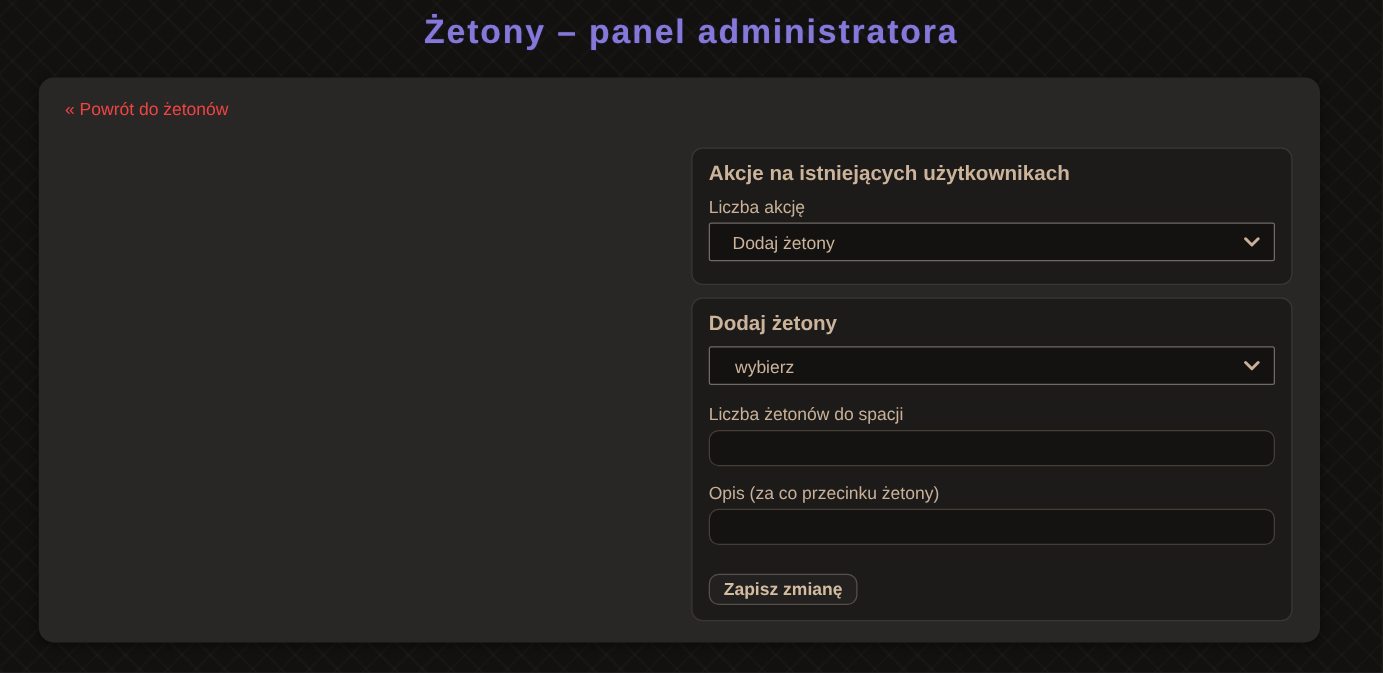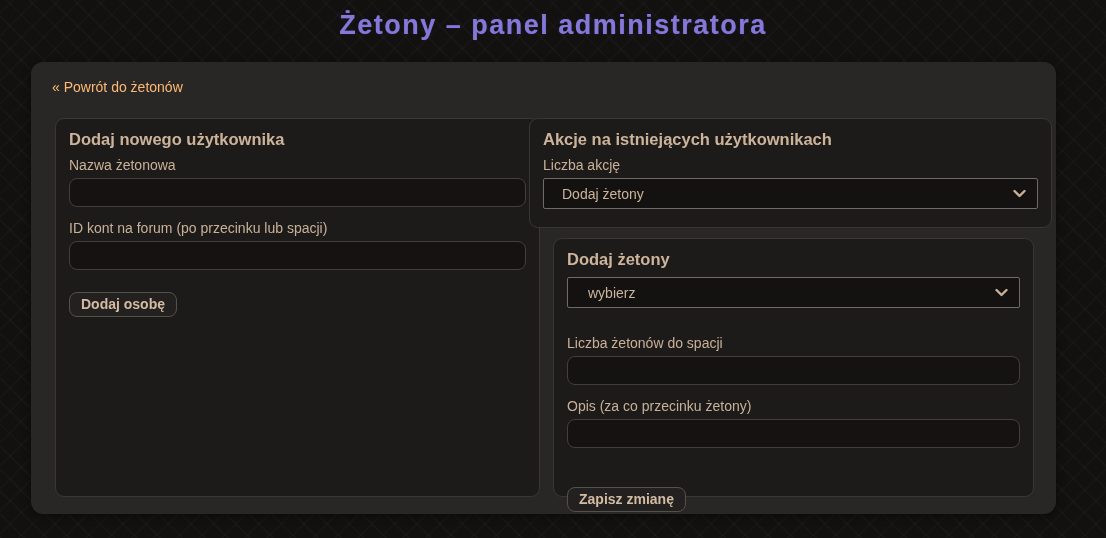--- a/index.html
+++ b/index.html
@@ -18,32 +18,32 @@
     color:#8678d8;
     text-shadow:0 0 1px rgba(90,110,215,0.55);
   }
   .main-card{
     position:absolute;left:31px;top:62px;width:1025px;height:452px;
     background:#292726;border-radius:12px;
     box-shadow:0 2px 8px rgba(0,0,0,0.45);
   }
   .back-link{
     position:absolute;left:21px;top:17px;
-    font-size:14px;color:#fdba74;cursor:pointer;text-decoration:none;
+    font-size:14px;color:#ef4444;cursor:pointer;text-decoration:none;
   }
   .panel{
     position:absolute;
     background:#1d1b1a;
     border:1px solid #3a3732;
     border-radius:9px;
     padding:11px 13px;
     box-sizing:border-box;
   }
   .panel-left   {left:24px;  top:56px;  width:485px; height:379px;}
-  .panel-actions{left:498px; top:56px;  width:523px; height:110px;}
+  .panel-actions{left:522px; top:56px;  width:481px; height:110px;}
   .panel-tokens {left:522px; top:176px; width:481px; height:259px;}
   .panel h2{
     margin:0 0 8px 0;
     font-size:16.5px;font-weight:700;color:#ccb49b;
   }
   .field-label{
     display:block;
     font-size:14px;color:#c9b198;
     margin:0 0 5px 0;
   }
@@ -78,59 +78,48 @@
     display:inline-block;
     background:#232120;
     border:1px solid #56504a;
     border-radius:8px;
     color:#d3bca2;font-weight:700;font-size:14px;
     padding:3px 11px 4px 11px;
     cursor:pointer;
     font-family:"Liberation Sans",sans-serif;
   }
   .btn-left{margin-top:9px;}
-  .btn-save{margin-top:26px;}
+  .btn-save{margin-top:10px;}
 </style>
 </head>
 <body>
 
 <div class="page-title">Żetony – panel administratora</div>
 
 <div class="main-card">
 
   <a class="back-link" href="#">« Powrót do żetonów</a>
 
-  <div class="panel panel-left">
-    <h2>Dodaj nowego użytkownika</h2>
-
-    <label class="field-label">Nazwa żetonowa</label>
-    <input class="text-input" type="text" value="" style="">
-
-    <label class="field-label">ID kont na forum (po przecinku lub spacji)</label>
-    <input class="text-input" type="text" value="" style="">
-
-    <button class="btn btn-left">Dodaj osobę</button>
-  </div>
 
   <div class="panel panel-actions">
     <h2>Akcje na istniejących użytkownikach</h2>
 
     <label class="field-label">Liczba akcję</label>
     <div class="select-box">
       <span>Dodaj żetony</span>
       <svg class="chevron" viewBox="0 0 13 9">
         <path d="M1.5 1.5 L6.5 6.5 L11.5 1.5" fill="none" stroke="#c9b097" stroke-width="2.4" stroke-linecap="round" stroke-linejoin="round"></path>
       </svg>
     </div>
   </div>
 
   <div class="panel panel-tokens">
     <h2>Dodaj żetony</h2>
 
-    <div class="select-box" style="margin-bottom:27px;padding-left:20px;">
+    <div class="select-box" style="margin-bottom:15px;padding-left:20px;">
       <span>wybierz</span>
       <svg class="chevron" viewBox="0 0 13 9">
         <path d="M1.5 1.5 L6.5 6.5 L11.5 1.5" fill="none" stroke="#c9b097" stroke-width="2.4" stroke-linecap="round" stroke-linejoin="round"></path>
       </svg>
     </div>
 
     <label class="field-label">Liczba żetonów do spacji</label>
     <input class="text-input" type="text" value="" style="">
 
     <label class="field-label">Opis (za co przecinku żetony)</label>

